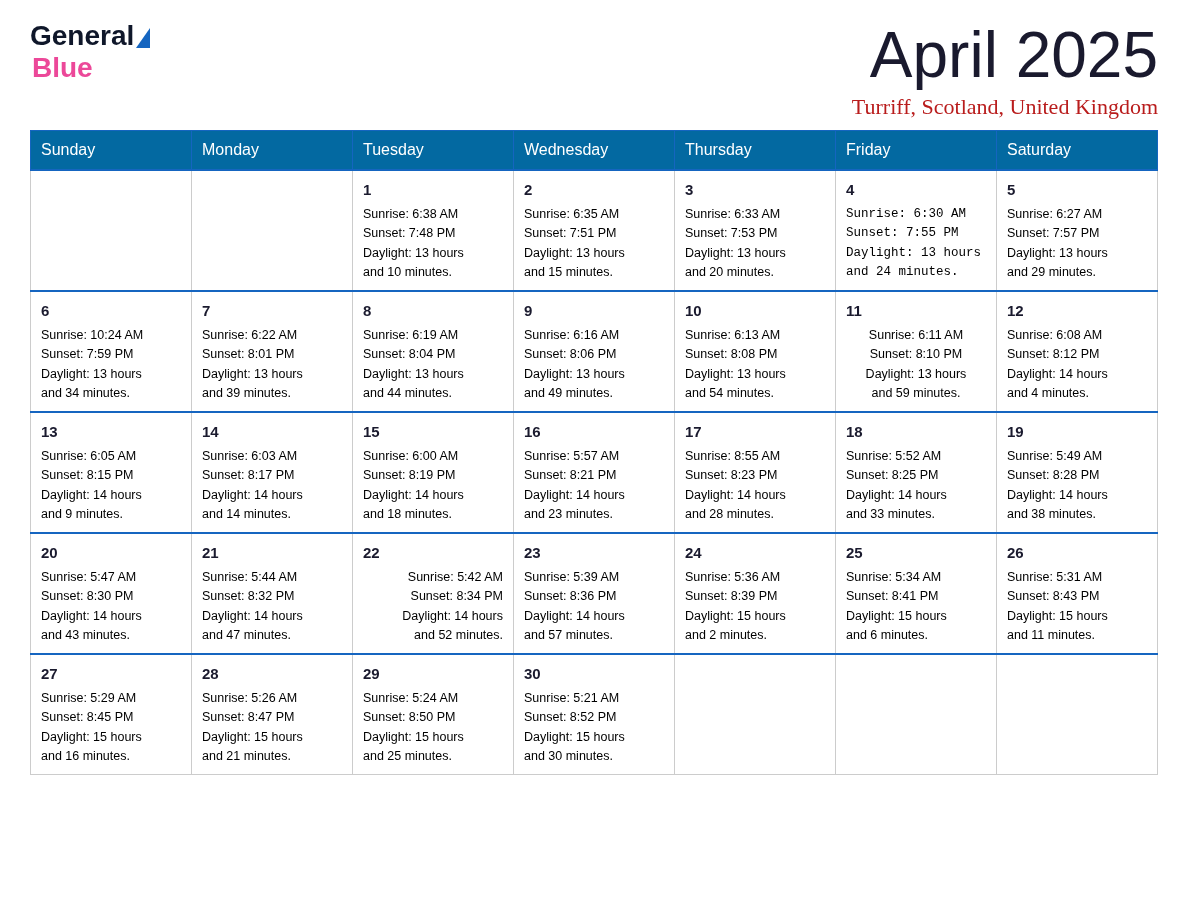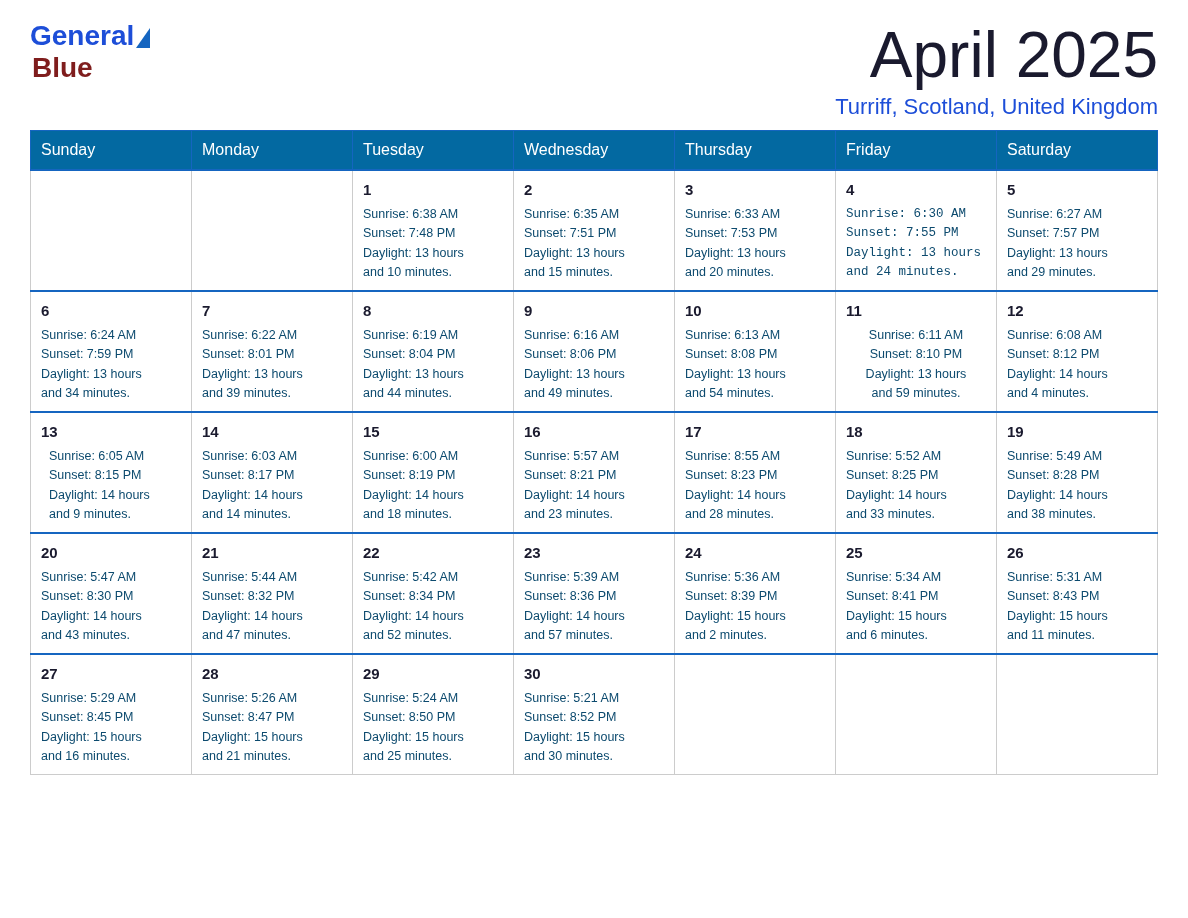--- a/index.html
+++ b/index.html
@@ -21,50 +21,51 @@
       flex-direction: column;
       align-items: flex-start;
     }
     .logo-text {
       display: flex;
       align-items: center;
     }
     .logo-general {
       font-size: 28px;
       font-weight: bold;
-      color: #1d4ed8;
+      color: #0f172a;
     }
     .logo-triangle {
       width: 0;
       height: 0;
       border-left: 14px solid transparent;
       border-right: 0px solid transparent;
       border-bottom: 20px solid #1565c0;
       margin-left: 2px;
       margin-top: 4px;
     }
     .logo-blue {
       font-size: 28px;
       font-weight: bold;
-      color: #7f1d1d;
+      color: #ec4899;
       margin-left: 2px;
     }
     .title-block {
       text-align: right;
     }
     .month-year {
       font-size: 64px;
       font-weight: normal;
       color: #1a1a2e;
       line-height: 1.1;
     }
     .location {
       font-size: 22px;
-      color: #1d4ed8;
+      color: #b91c1c;
       margin-top: 4px;
+      font-family: Liberation Serif, serif;
     }
     .calendar {
       width: 100%;
       border-collapse: collapse;
       margin-top: 10px;
     }
     .calendar th {
       background-color: #0369a1;
       color: #fff;
       text-align: left;
@@ -85,21 +86,21 @@
       line-height: 1.5;
     }
     .day-num {
       font-size: 15px;
       font-weight: bold;
       color: #1a1a2e;
       margin-bottom: 3px;
     }
     .day-info {
       font-size: 12.5px;
-      color: #0c4a6e;
+      color: #000000;
       line-height: 1.55;
     }
     .empty-cell {
       border-top: 2px solid #1565c0;
     }
   </style>
 </head>
 <body>
 
 <div class="header">
@@ -164,21 +165,21 @@
           <div class="day-num">5</div>
           <div class="day-info" style="white-space: pre-line;">Sunrise: 6:27 AM
 Sunset: 7:57 PM
 Daylight: 13 hours
 and 29 minutes.</div>
         </td>
       </tr>
       <tr>
         <td>
           <div class="day-num">6</div>
-          <div class="day-info" style="white-space: pre-line;">Sunrise: 6:24 AM
+          <div class="day-info" style="white-space: pre-line;">Sunrise: 10:24 AM
 Sunset: 7:59 PM
 Daylight: 13 hours
 and 34 minutes.</div>
         </td>
         <td>
           <div class="day-num">7</div>
           <div class="day-info" style="white-space: pre-line;">Sunrise: 6:22 AM
 Sunset: 8:01 PM
 Daylight: 13 hours
 and 39 minutes.</div>
@@ -215,21 +216,21 @@
           <div class="day-num">12</div>
           <div class="day-info" style="white-space: pre-line;">Sunrise: 6:08 AM
 Sunset: 8:12 PM
 Daylight: 14 hours
 and 4 minutes.</div>
         </td>
       </tr>
       <tr>
         <td>
           <div class="day-num">13</div>
-          <div class="day-info" style="white-space: pre-line; margin-left: 8px;">Sunrise: 6:05 AM
+          <div class="day-info" style="white-space: pre-line;">Sunrise: 6:05 AM
 Sunset: 8:15 PM
 Daylight: 14 hours
 and 9 minutes.</div>
         </td>
         <td>
           <div class="day-num">14</div>
           <div class="day-info" style="white-space: pre-line;">Sunrise: 6:03 AM
 Sunset: 8:17 PM
 Daylight: 14 hours
 and 14 minutes.</div>
@@ -280,21 +281,21 @@
         </td>
         <td>
           <div class="day-num">21</div>
           <div class="day-info" style="white-space: pre-line;">Sunrise: 5:44 AM
 Sunset: 8:32 PM
 Daylight: 14 hours
 and 47 minutes.</div>
         </td>
         <td>
           <div class="day-num">22</div>
-          <div class="day-info" style="white-space: pre-line;">Sunrise: 5:42 AM
+          <div class="day-info" style="white-space: pre-line; text-align: right;">Sunrise: 5:42 AM
 Sunset: 8:34 PM
 Daylight: 14 hours
 and 52 minutes.</div>
         </td>
         <td>
           <div class="day-num">23</div>
           <div class="day-info" style="white-space: pre-line;">Sunrise: 5:39 AM
 Sunset: 8:36 PM
 Daylight: 14 hours
 and 57 minutes.</div>

